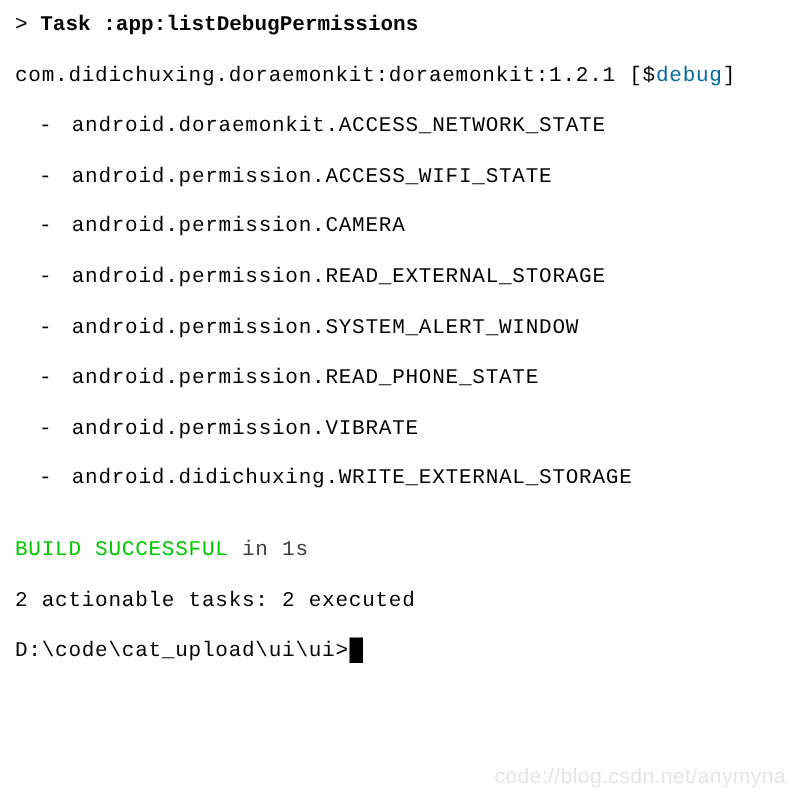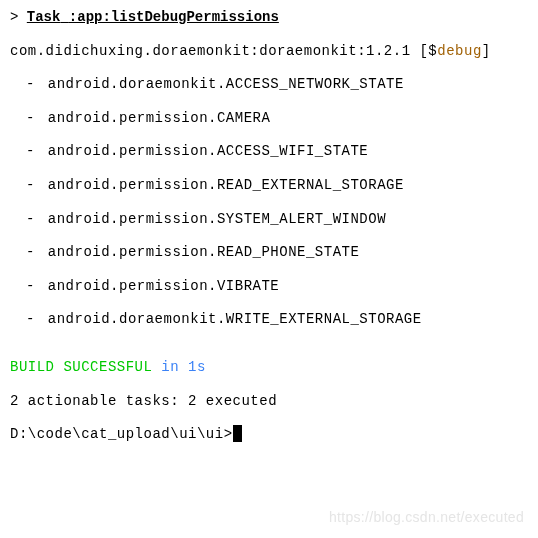--- a/index.html
+++ b/index.html
@@ -20,28 +20,27 @@
     }
     .task-header {
       color: #000000;
       margin-bottom: 14px;
     }
     .task-header .chevron {
       font-weight: normal;
     }
     .task-header .bold {
       font-weight: bold;
-      text-decoration: underline;
     }
     .module-line {
       margin-bottom: 14px;
       letter-spacing: 0.5px;
     }
     .debug-tag {
-      color: #a16207;
+      color: #0369a1;
     }
     .permissions {
       padding-left: 16px;
     }
     .perm-item {
       margin-bottom: 14px;
       letter-spacing: 0.5px;
     }
     .perm-item .dash {
       margin-right: 4px;
@@ -86,32 +85,32 @@
     <span>:app:listDebugPermissions</span>
   </span>
 </div>
 
 <div class="module-line">
   <span>com.didichuxing.doraemonkit:doraemonkit:1.2.1</span><span> [$</span><span class="debug-tag">debug</span><span>]</span>
 </div>
 
 <div class="permissions">
     <div class="perm-item"><span class="dash">-</span><span> android.doraemonkit.ACCESS_NETWORK_STATE</span></div>
+    <div class="perm-item"><span class="dash">-</span><span> android.permission.ACCESS_WIFI_STATE</span></div>
     <div class="perm-item"><span class="dash">-</span><span> android.permission.CAMERA</span></div>
-    <div class="perm-item"><span class="dash">-</span><span> android.permission.ACCESS_WIFI_STATE</span></div>
     <div class="perm-item"><span class="dash">-</span><span> android.permission.READ_EXTERNAL_STORAGE</span></div>
     <div class="perm-item"><span class="dash">-</span><span> android.permission.SYSTEM_ALERT_WINDOW</span></div>
     <div class="perm-item"><span class="dash">-</span><span> android.permission.READ_PHONE_STATE</span></div>
     <div class="perm-item"><span class="dash">-</span><span> android.permission.VIBRATE</span></div>
-    <div class="perm-item"><span class="dash">-</span><span> android.doraemonkit.WRITE_EXTERNAL_STORAGE</span></div>
+    <div class="perm-item"><span class="dash">-</span><span> android.didichuxing.WRITE_EXTERNAL_STORAGE</span></div>
   </div>
 
 <div class="build-success">
-  <span>BUILD SUCCESSFUL</span><span style="color:#3b82f6"> in 1s</span>
+  <span>BUILD SUCCESSFUL</span><span style="color:#404040"> in 1s</span>
 </div>
 
 <div class="tasks-info">2 actionable tasks: 2 executed</div>
 
 <div class="prompt-line">
   <span>D:\code\cat_upload\ui\ui&gt;</span><span class="cursor"></span>
 </div>
 
-<div class="watermark">https://blog.csdn.net/executed</div>
+<div class="watermark">code://blog.csdn.net/anymyna</div>
 
 </body></html>

